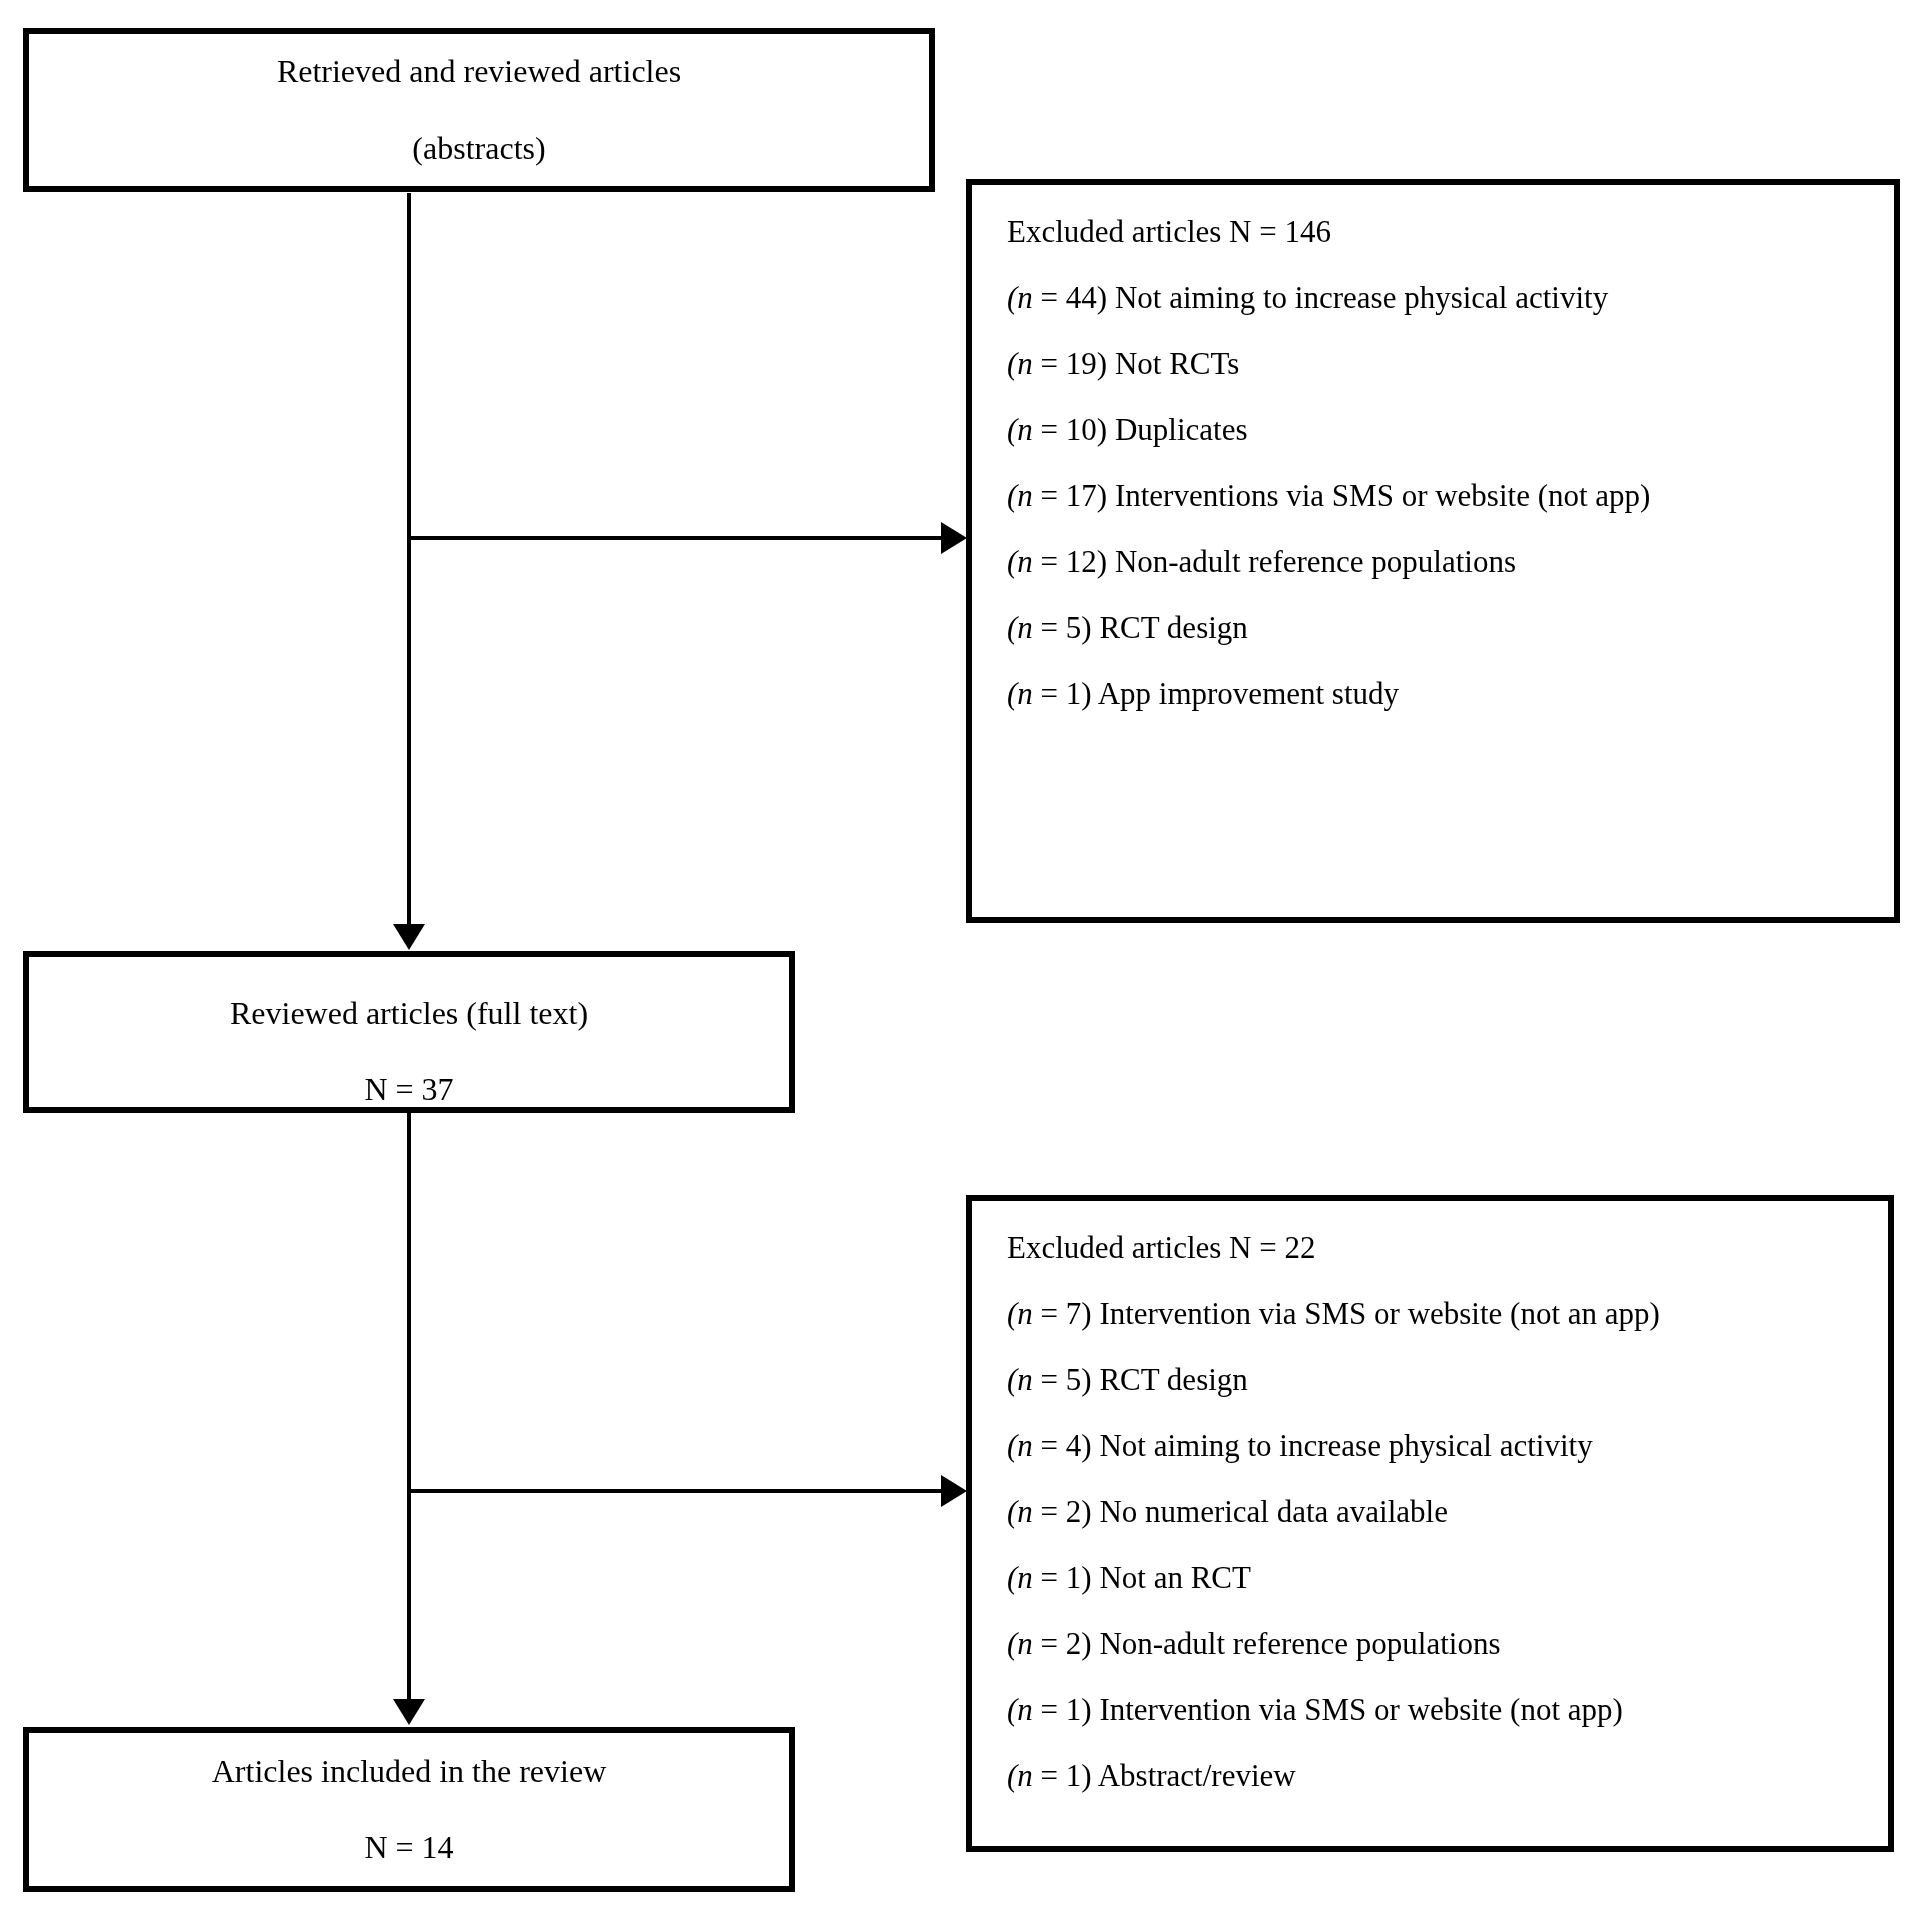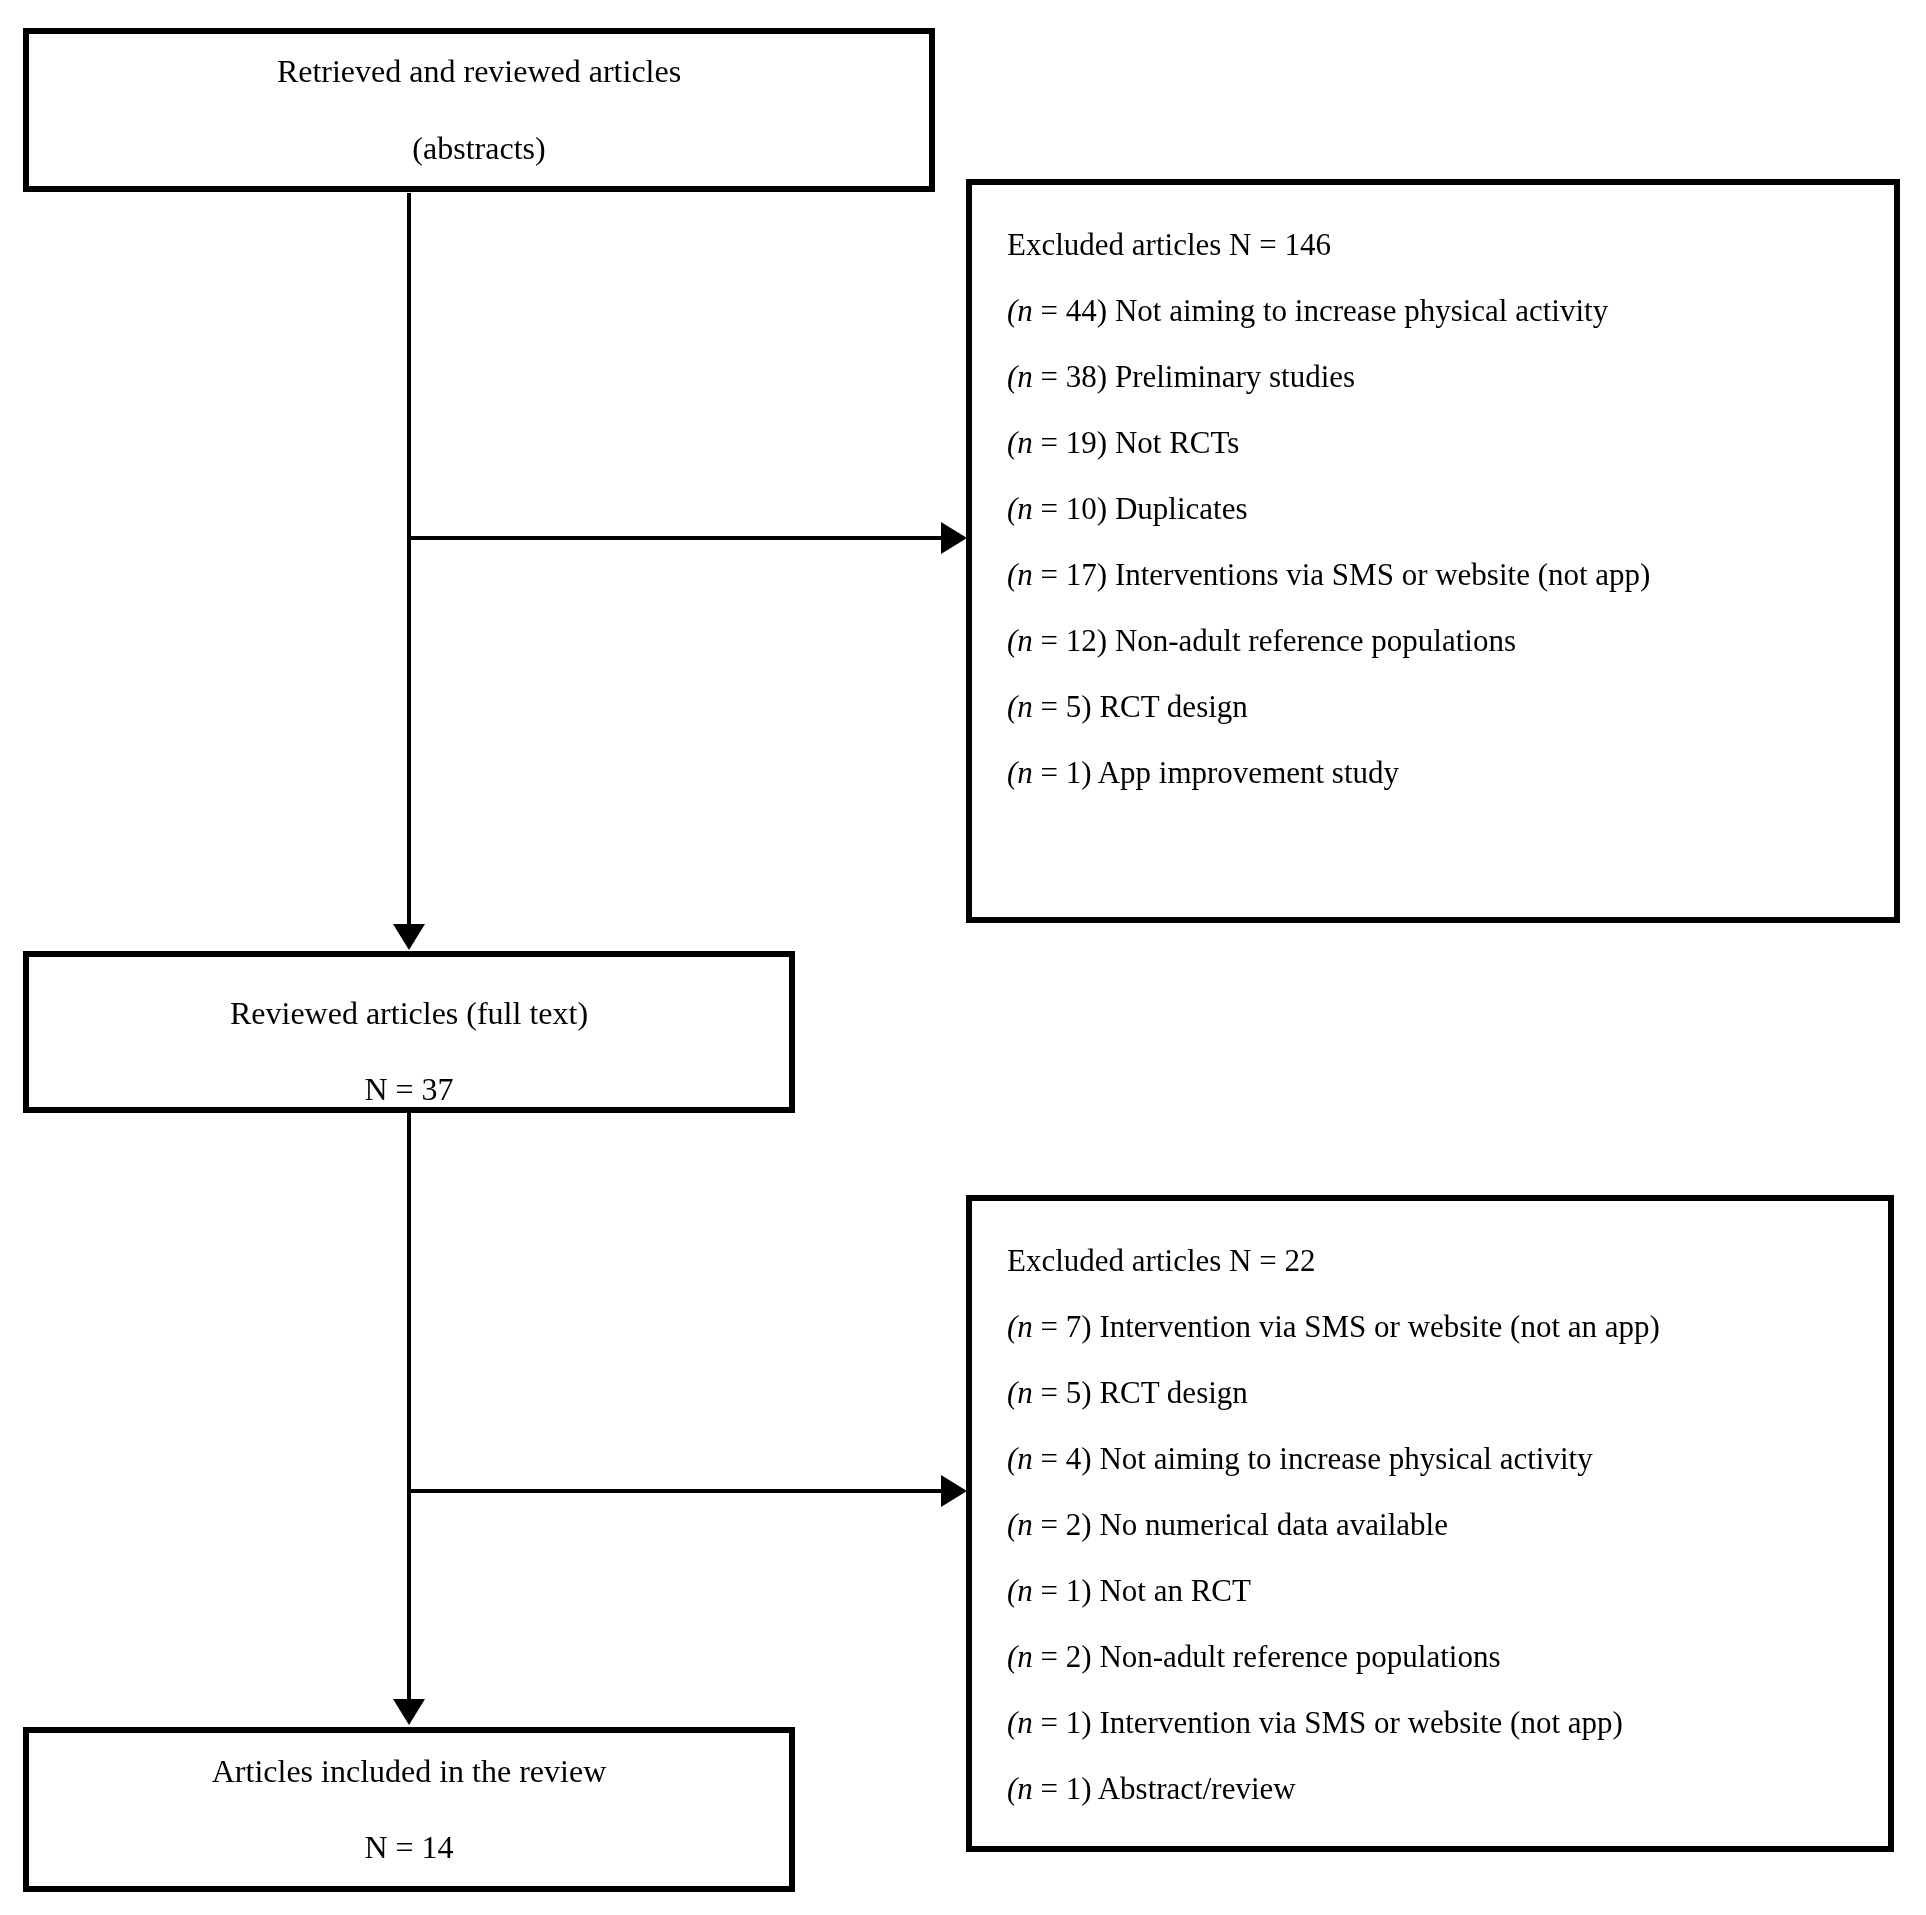--- a/index.html
+++ b/index.html
@@ -52,21 +52,21 @@
     line-height: 1.1;
     text-align: center;
     margin-top: 41px;
   }
   
   .excl-box {
     position: absolute;
     box-sizing: border-box;
     background: #ffffff;
     border: 6.2px solid #000000;
-    padding: 44px 16px 16px 35px;
+    padding: 31px 16px 16px 35px;
   }
   #box-excluded-1 {
     left: 966px; top: 179px; width: 934px; height: 744px;
   }
   #box-excluded-2 {
     left: 966px; top: 1195px; width: 928px; height: 657px;
   }
   .excl-heading {
     font-size: 31px;
     line-height: 1.0;
@@ -135,23 +135,20 @@
   <div class="h-line" id="hline-1"></div>
   <div class="arrow-right" id="arrowr-1"></div>
 
   <div class="excl-box" id="box-excluded-1">
     <div class="excl-heading">Excluded articles N = 146</div>
 
     <div class="excl-item">
       <span class="nlabel">(n</span><span> = 44) </span><span>Not aiming to increase physical activity</span>
     </div>
     <div class="excl-item">
-      <span class="nlabel">(n</span><span> = 38) </span><span>Preliminary studies</span>
-    </div>
-    <div class="excl-item">
       <span class="nlabel">(n</span><span> = 19) </span><span>Not RCTs</span>
     </div>
     <div class="excl-item">
       <span class="nlabel">(n</span><span> = 10) </span><span>Duplicates</span>
     </div>
     <div class="excl-item">
       <span class="nlabel">(n</span><span> = 17) </span><span>Interventions via SMS or website (not app)</span>
     </div>
     <div class="excl-item">
       <span class="nlabel">(n</span><span> = 12) </span><span>Non-adult reference populations</span>

